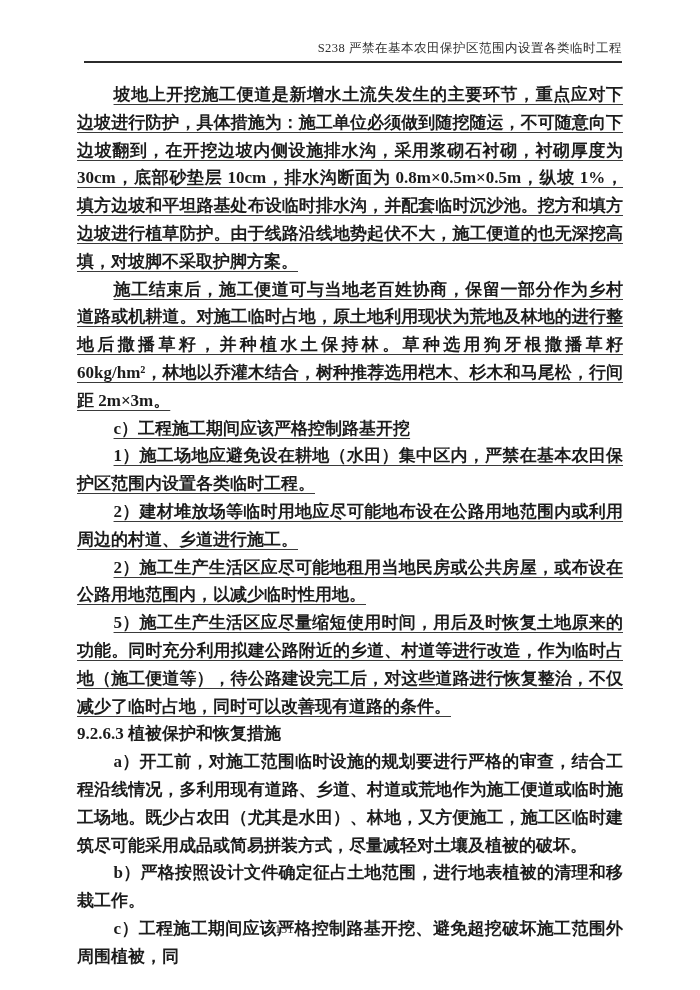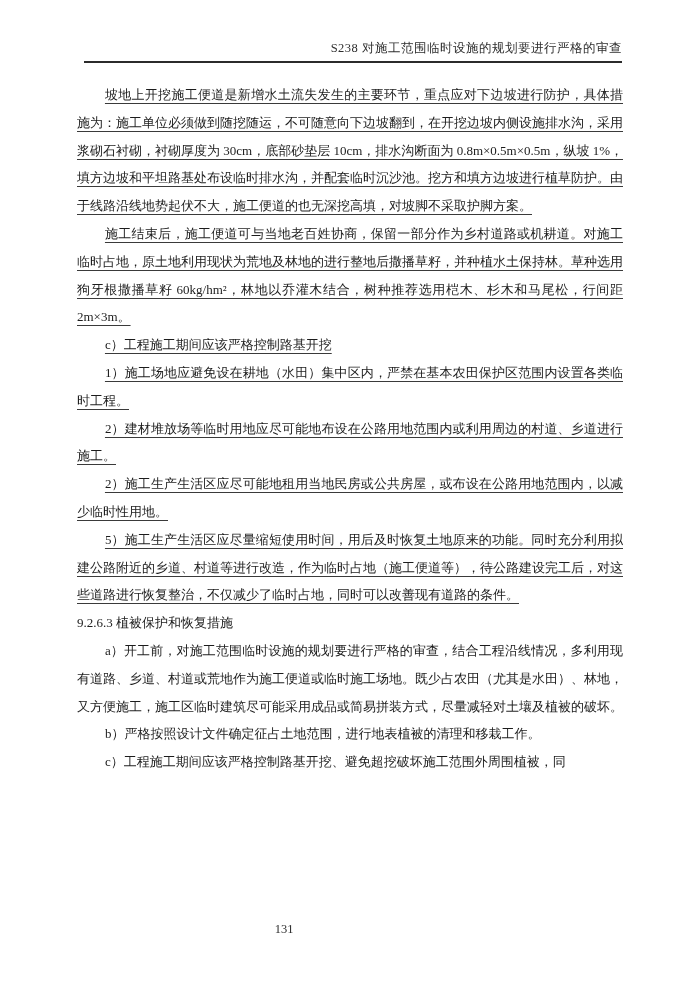--- a/index.html
+++ b/index.html
@@ -40,24 +40,25 @@
   }
   .content {
     position: absolute;
     top: 81px;
     left: 77px;
     width: 546px;
   }
   .content p {
     margin: 0;
     padding: 0;
-    font-size: 13px;
+    font-size: 17px;
     line-height: 27.8px;
     text-align: justify;
     color: #1c1c1c;
+    font-weight: bold;
   }
   .content p.ind {
     text-indent: 2.15em;
   }
   .content p.u {
     text-decoration: underline;
     text-decoration-thickness: 1px;
     text-underline-offset: 4px;
     text-decoration-color: #3a3a3a;
   }
@@ -73,21 +74,21 @@
     font-size: 12.5px;
     color: #2e2e2e;
   }
 </style>
 </head>
 <body>
 
 <div class="page">
 
   <div class="page-header">
-    <span>S238 对施工范围临时设施的规划要进行严格的审查</span>
+    <span>S238 严禁在基本农田保护区范围内设置各类临时工程</span>
   </div>
 
   <div class="header-rule"></div>
 
   <div class="content" id="content">
       <p class="u ind ">坡地上开挖施工便道是新增水土流失发生的主要环节，重点应对下边坡进行防护，具体措施为：施工单位必须做到随挖随运，不可随意向下边坡翻到，在开挖边坡内侧设施排水沟，采用浆砌石衬砌，衬砌厚度为 30cm，底部砂垫层 10cm，排水沟断面为 0.8m×0.5m×0.5m，纵坡 1%，填方边坡和平坦路基处布设临时排水沟，并配套临时沉沙池。挖方和填方边坡进行植草防护。由于线路沿线地势起伏不大，施工便道的也无深挖高填，对坡脚不采取护脚方案。</p>
       <p class="u ind ">施工结束后，施工便道可与当地老百姓协商，保留一部分作为乡村道路或机耕道。对施工临时占地，原土地利用现状为荒地及林地的进行整地后撒播草籽，并种植水土保持林。草种选用狗牙根撒播草籽 60kg/hm²，林地以乔灌木结合，树种推荐选用桤木、杉木和马尾松，行间距 2m×3m。</p>
       <p class="u ind ">c）工程施工期间应该严格控制路基开挖</p>
       <p class="u ind ">1）施工场地应避免设在耕地（水田）集中区内，严禁在基本农田保护区范围内设置各类临时工程。</p>
       <p class="u ind ">2）建材堆放场等临时用地应尽可能地布设在公路用地范围内或利用周边的村道、乡道进行施工。</p>

